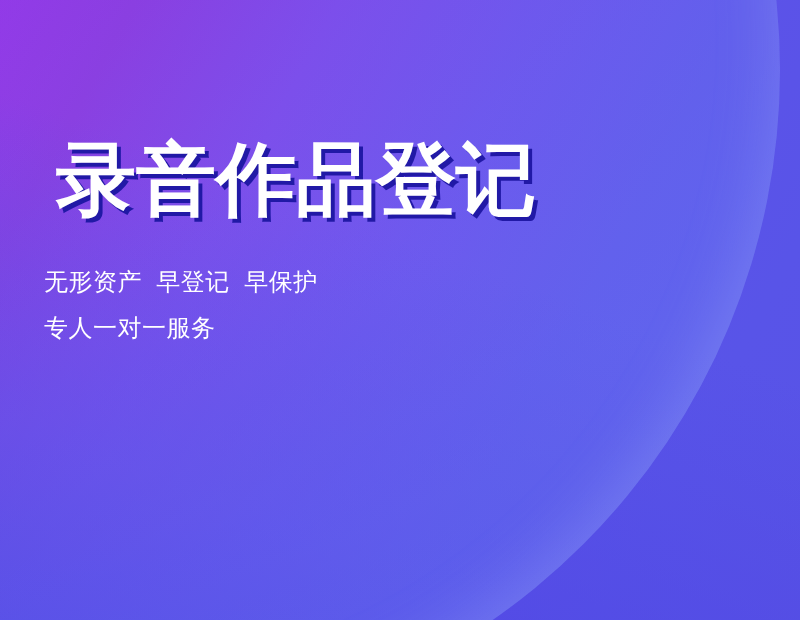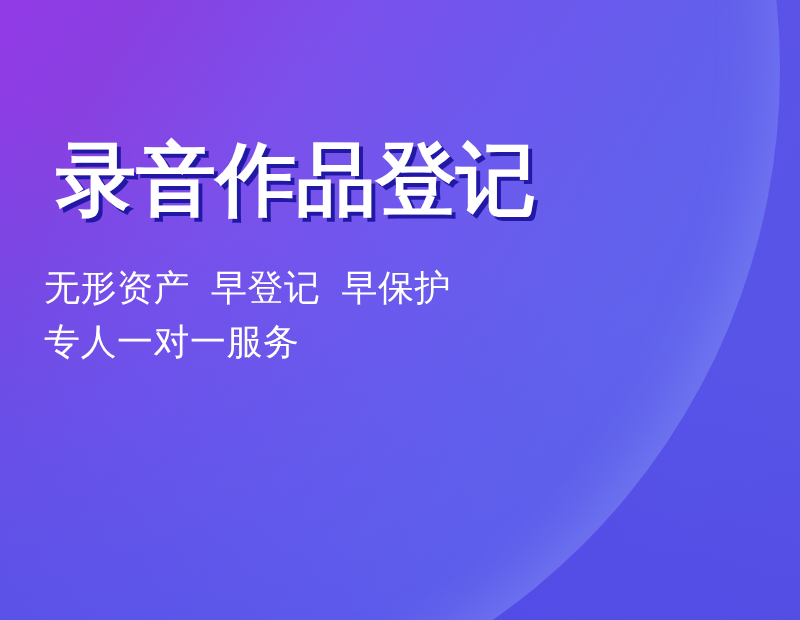--- a/index.html
+++ b/index.html
@@ -87,30 +87,30 @@
     color: #ffffff;
     letter-spacing: 0px;
     white-space: nowrap;
     text-shadow: 4px 4px 0 #2119A6;
   }
 
   #banner .subline {
     position: absolute;
     left: 44px;
     margin: 0;
-    font-size: 36px;
+    font-size: 24px;
     font-weight: normal;
     line-height: 1;
     color: #ffffff;
     white-space: pre;
     letter-spacing: 0.5px;
   }
 
   #banner .subline-1 { top: 270px; }
-  #banner .subline-2 { top: 324px; text-align: center; }
+  #banner .subline-2 { top: 316px; text-align: center; }
 </style>
 </head>
 <body>
 
 <div id="banner">
 
   <div class="bg-wash"></div>
   <div class="bg-circle"></div>
   <div class="bg-sheen"></div>
 

